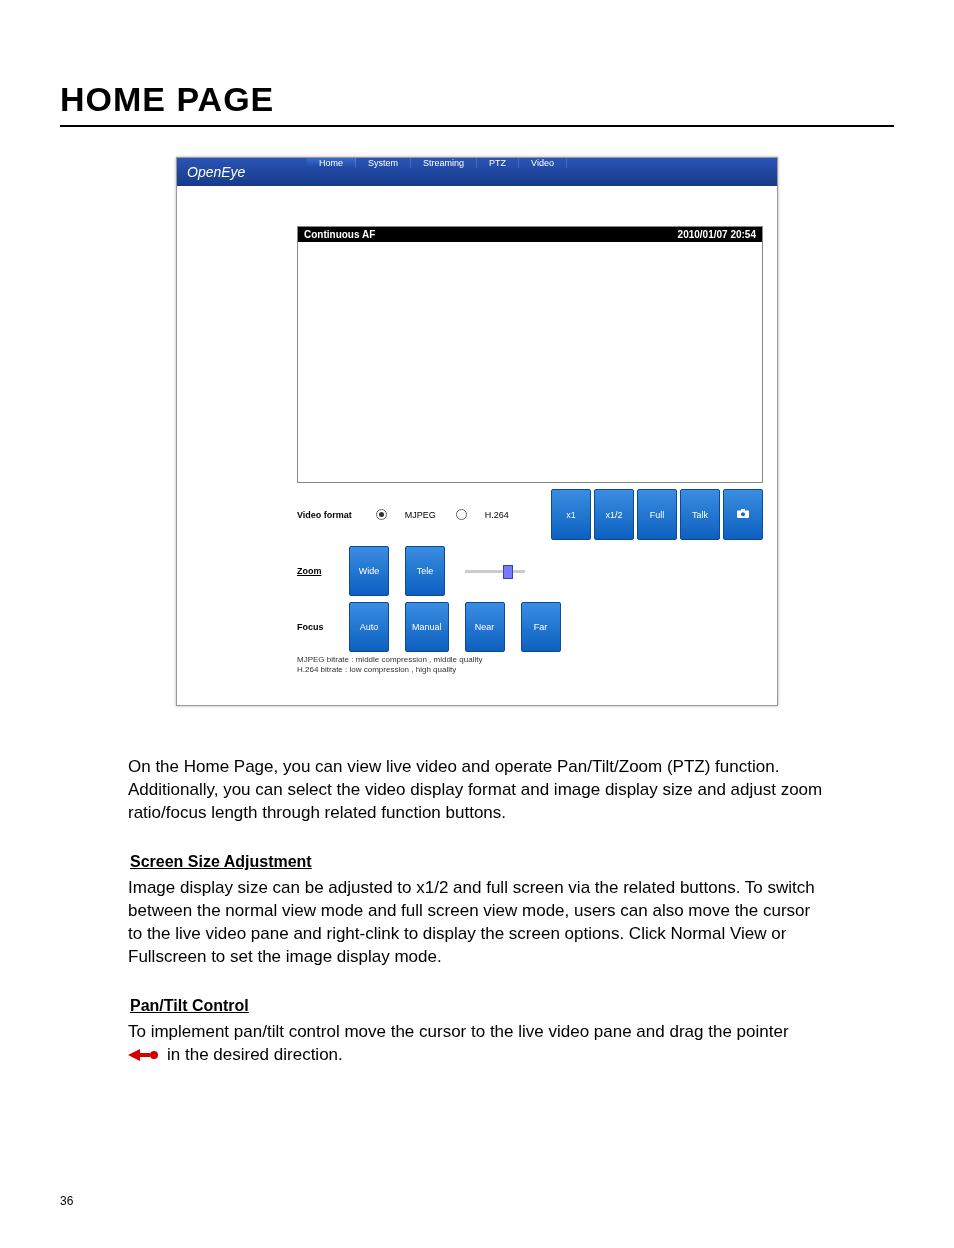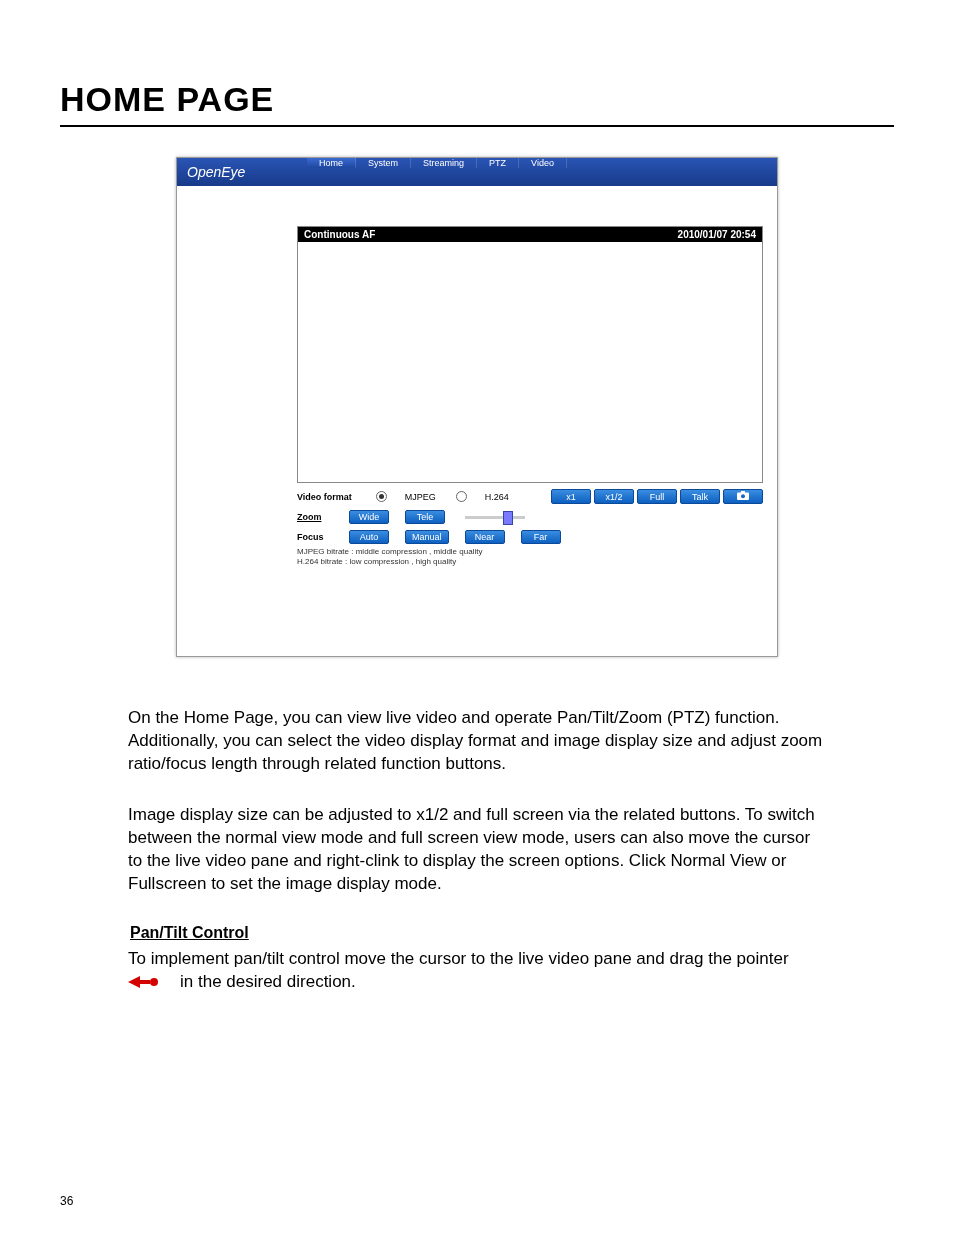--- a/index.html
+++ b/index.html
@@ -126,21 +126,21 @@
     background: #333;
     border-radius: 50%;
     position: absolute;
     top: 2px;
     left: 2px;
   }
   .btn {
     background: linear-gradient(#3a8de0, #0d60c0);
     color: #fff;
     font-size: 9px;
-    padding: 1px 6px;
+    padding: 19px 6px;
     border: 1px solid #0a4a99;
     border-radius: 2px;
     cursor: pointer;
     min-width: 26px;
     text-align: center;
     display: inline-flex;
     align-items: center;
     justify-content: center;
   }
   .right-cluster {
@@ -180,21 +180,21 @@
   }
   .section-title {
     font-size: 16px;
     font-weight: bold;
     text-decoration: underline;
     margin: 0 70px 6px 70px;
   }
   .arrow-line {
     display: inline-flex;
     align-items: center;
-    gap: 20px;
+    gap: 7px;
     justify-content: flex-end;
   }
   .red-arrow {
     display: inline-flex;
     align-items: center;
   }
   .red-arrow svg {
     width: 32px;
     height: 14px;
   }
@@ -274,20 +274,21 @@
 
       <div class="bitrate-lines">
         <div>MJPEG bitrate : middle compression , middle quality</div>
         <div>H.264 bitrate : low compression , high quality</div>
       </div>
     </div>
   </div>
 
   <p class="body-text">On the Home Page, you can view live video and operate Pan/Tilt/Zoom (PTZ) function. Additionally, you can select the video display format and image display size and adjust zoom ratio/focus length through related function buttons.</p>
 
+  <div class="section-title">Screen Size Adjustment</div>
   <p class="body-text">Image display size can be adjusted to x1/2 and full screen via the related buttons. To switch between the normal view mode and full screen view mode, users can also move the cursor to the live video pane and right-clink to display the screen options. Click Normal View or Fullscreen to set the image display mode.</p>
 
   <div class="section-title">Pan/Tilt Control</div>
   <p class="body-text">
     <span>To implement pan/tilt control move the cursor to the live video pane and drag the pointer</span><br>
     <span class="arrow-line">
       <span class="red-arrow">
         <svg viewBox="0 0 32 14">
             <polygon points="0,7 12,1 12,5 22,5 22,9 12,9 12,13" fill="#d40000"></polygon>
             <circle cx="26" cy="7" r="4" fill="#d40000"></circle>

